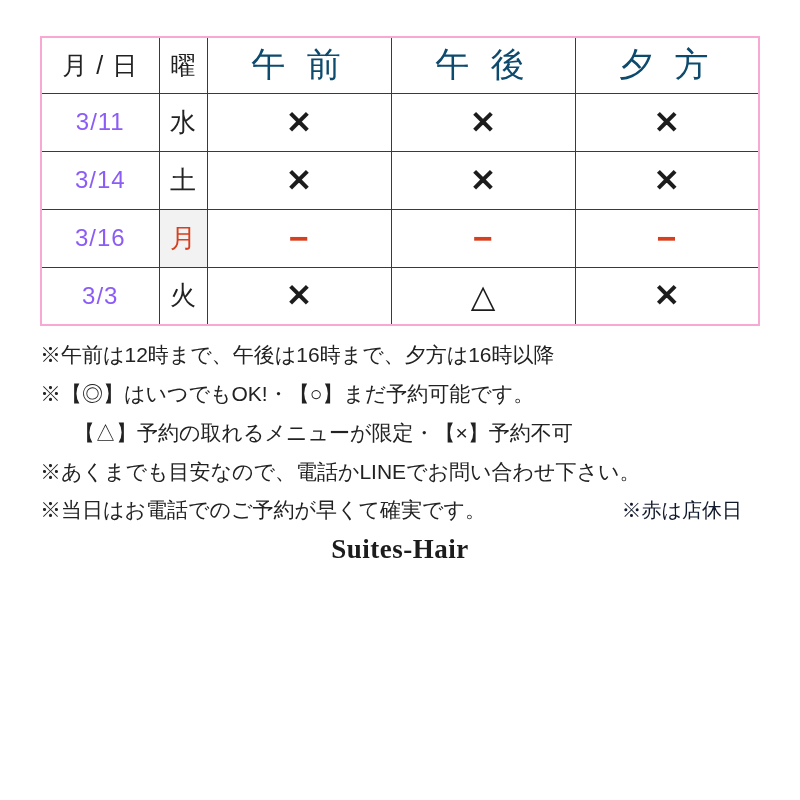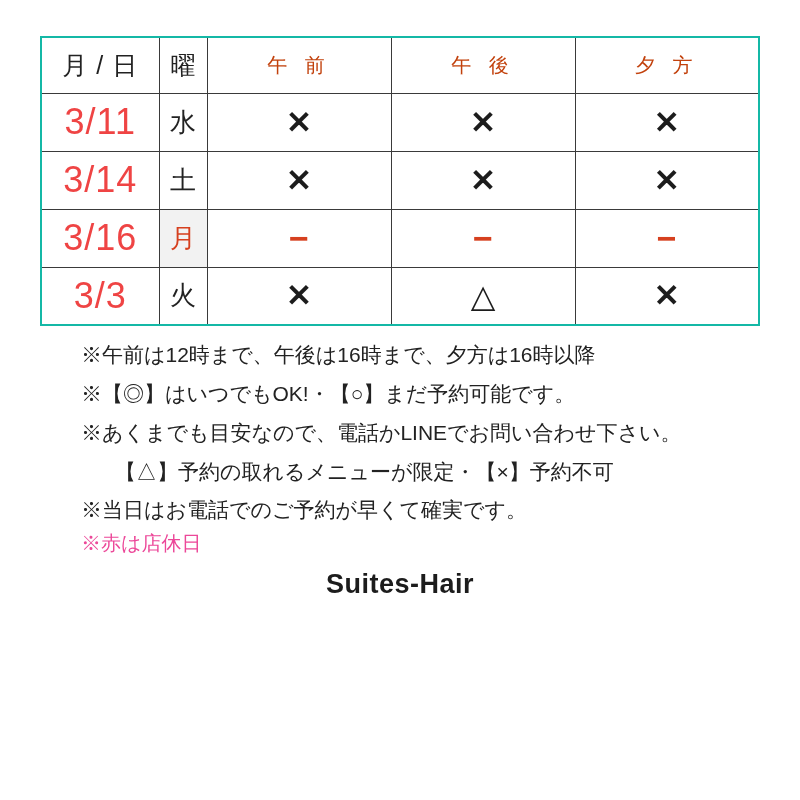--- a/index.html
+++ b/index.html
@@ -19,21 +19,21 @@
     width: 800px;
     height: 800px;
     box-sizing: border-box;
     padding: 36px 40px 0 40px;
   }
 
   table.schedule {
     border-collapse: collapse;
     width: 720px;
     table-layout: fixed;
-    border: 2px solid #14b8a6;
+    border: 2px solid #f9a8d4;
   }
   table.schedule td, table.schedule th {
     border: 1px solid #3a3a3a;
     text-align: center;
     vertical-align: middle;
     font-weight: normal;
     padding: 0;
   }
   col.c-date { width: 118px; }
   col.c-dow  { width: 48px; }
@@ -45,29 +45,29 @@
   .hdr-date {
     font-size: 25px;
     letter-spacing: 1px;
     color: #222;
   }
   .hdr-dow {
     font-size: 25px;
     color: #222;
   }
   .hdr-slot {
-    font-size: 20px;
+    font-size: 34px;
     letter-spacing: 6px;
-    color: #c2410c;
+    color: #0c4a6e;
   }
 
   .cell-date {
-    font-size: 36px;
+    font-size: 24px;
     letter-spacing: 1px;
-    color: #ef4444;
+    color: #8b5cf6;
   }
   .cell-dow {
     font-size: 26px;
     color: #222;
   }
   .cell-dow.holiday {
     color: #d6401f;
     background: #f2f2f2;
   }
   .mark {
@@ -93,45 +93,44 @@
 
   .notes {
     margin-top: 10px;
     width: 720px;
   }
   .note {
     font-size: 21px;
     line-height: 1.85;
     color: #222;
     white-space: nowrap;
-    margin-left: 41px;
   }
   .note.indent {
     padding-left: 34px;
   }
   .note-row {
     display: flex;
     align-items: baseline;
     justify-content: space-between;
-    flex-direction: column;
   }
   .note-red {
-    color: #ec4899;
+    color: #0f172a;
     font-size: 20px;
     white-space: nowrap;
     padding-right: 18px;
   }
   .brand {
-    margin-top: 12px;
+    margin-top: 4px;
     text-align: center;
     font-size: 27px;
     font-weight: bold;
     letter-spacing: 0.5px;
     color: #1c1c1c;
     width: 720px;
+    font-family: Liberation Serif, serif;
   }
 </style>
 </head>
 <body>
 
 <div class="page">
 
   <table class="schedule">
     <colgroup>
       <col class="c-date">
@@ -185,22 +184,22 @@
         <td class="cell-slot"><span class="mark tri">△</span></td>
         <td class="cell-slot"><span class="mark x">✕</span></td>
       </tr>
 
     </tbody>
   </table>
 
   <div class="notes">
     <div class="note">※午前は12時まで、午後は16時まで、夕方は16時以降</div>
     <div class="note">※【◎】はいつでもOK!・【○】まだ予約可能です。</div>
+    <div class="note indent">【△】予約の取れるメニューが限定・【×】予約不可</div>
     <div class="note">※あくまでも目安なので、電話かLINEでお問い合わせ下さい。</div>
-    <div class="note indent">【△】予約の取れるメニューが限定・【×】予約不可</div>
     <div class="note-row">
       <span class="note">※当日はお電話でのご予約が早くて確実です。</span>
       <span class="note-red">※赤は店休日</span>
     </div>
   </div>
 
   <div class="brand">Suites-Hair</div>
 
 </div>
 

